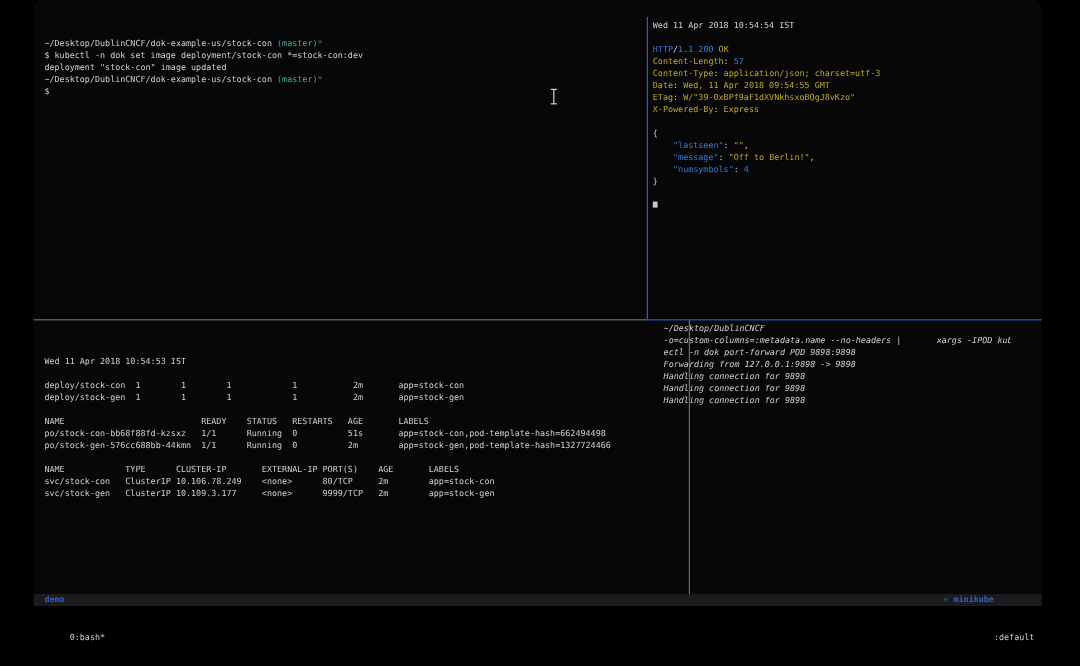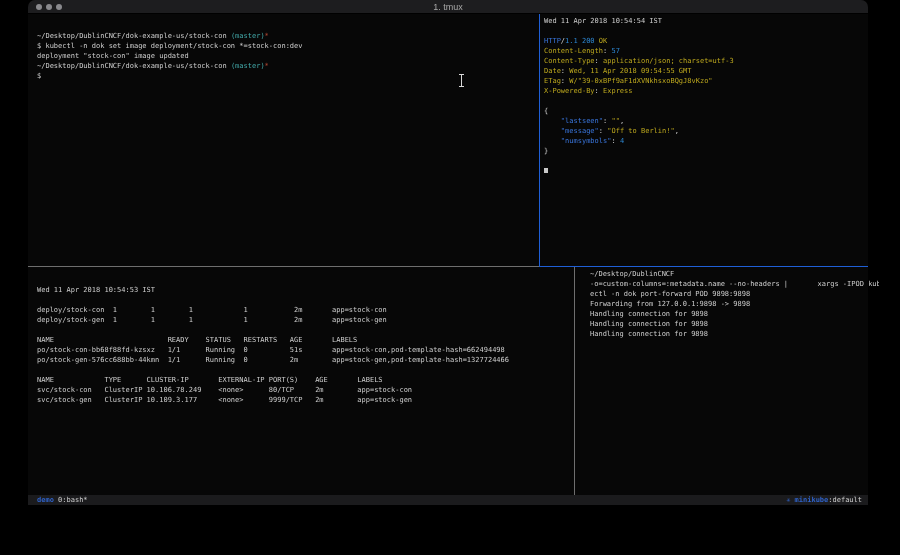--- a/index.html
+++ b/index.html
@@ -21,43 +21,43 @@
   .light{width:6px;height:6px;border-radius:50%;background:#8a8a8e;display:inline-block;}
   .title{
     position:absolute;left:0;right:0;top:2px;text-align:center;
     font-family:"Liberation Sans","DejaVu Sans",sans-serif;
     font-size:9px;color:#a8a8a8;line-height:11px;
   }
   .term{position:absolute;left:0;top:0;width:840px;height:505px;}
   .pane{position:absolute;overflow:hidden;}
   .pane-tl{left:0;top:14px;width:511px;height:252px;}
   .pane-tr{left:512px;top:14px;width:328px;height:252px;}
-  .pane-bl{left:0;top:268px;width:546px;height:228px;}
-  .pane-br{left:558px;top:267px;width:293px;height:228px;}
+  .pane-bl{left:0;top:279px;width:546px;height:228px;}
+  .pane-br{left:521px;top:267px;width:293px;height:228px;font-style:italic;}
   .pane-tl,.pane-bl{padding:17px 0 0 9px;box-sizing:border-box;}
   .pane-tr,.pane-br{padding:2px 0 0 4px;box-sizing:border-box;}
   .tline{
     font-size:7px;line-height:10px;white-space:pre;color:#cfcfcf;
   }
   .divider{position:absolute;}
   .div-v-top{left:511px;top:14px;width:1px;height:252px;background:#1f5fd6;}
   .div-h-left{left:0;top:266px;width:511px;height:1px;background:#6e6e6e;}
   .div-h-right{left:511px;top:266px;width:329px;height:1px;background:#1f5fd6;}
   .div-v-bottom{left:546px;top:267px;width:1px;height:228px;background:#6e6e6e;}
   .c-fg{color:#cfcfcf;}
   .c-blue{color:#3a76dd;}
   .c-yellow{color:#bda81e;}
   .c-num{color:#2d87d3;}
   .c-cyan{color:#43aaaa;}
   .c-red{color:#b04832;}
   .c-cursor{display:inline-block;width:4px;height:5px;background:#c9c9c9;vertical-align:baseline;}
   .statusbar{
     position:absolute;left:0;top:495px;width:840px;height:10px;
     background:#1b1b1d;font-size:7px;line-height:10px;white-space:pre;
-    box-sizing:border-box;padding:0 6px 0 9px;display:flex;align-items:flex-end;
+    box-sizing:border-box;padding:0 6px 0 9px;display:flex;align-items:flex-start;
   }
   .statusbar .spacer{flex:1;}
   .statusbar .winflag,.statusbar .ctxd{color:#cfcfcf;margin-top:31px;}
   .statusbar .sess,.statusbar .ctx,.statusbar .k8s-icon{color:#2f62c8;font-weight:bold;}
   .ibeam{position:absolute;left:429px;top:74px;width:9px;height:14px;}
   .ibeam .stem{position:absolute;left:4px;top:1px;width:1px;height:11px;background:#d8d8d8;}
   .ibeam .serif-t{position:absolute;left:2px;top:0;width:5px;height:1px;background:#d8d8d8;}
   .ibeam .serif-b{position:absolute;left:2px;top:12px;width:5px;height:1px;background:#d8d8d8;}
 </style>
 </head>
@@ -122,27 +122,19 @@
     <div class="statusbar">
       <span class="sess">demo</span>
       <span class="winflag"> 0:bash*</span>
       <span class="spacer"></span>
       <span class="k8s-icon">✳</span>
       <span class="ctx"> minikube</span>
       <span class="ctxd">:default</span>
     </div>
   </div>
 
-  <div class="titlebar">
-    <div class="lights">
-      <span class="light"></span>
-      <span class="light"></span>
-      <span class="light"></span>
-    </div>
-    <div class="title">1. tmux</div>
-  </div>
 
   <div class="ibeam">
     <span class="serif-t"></span>
       <span class="stem"></span>
       <span class="serif-b"></span>
   </div>
 </div>
 
 </body></html>

